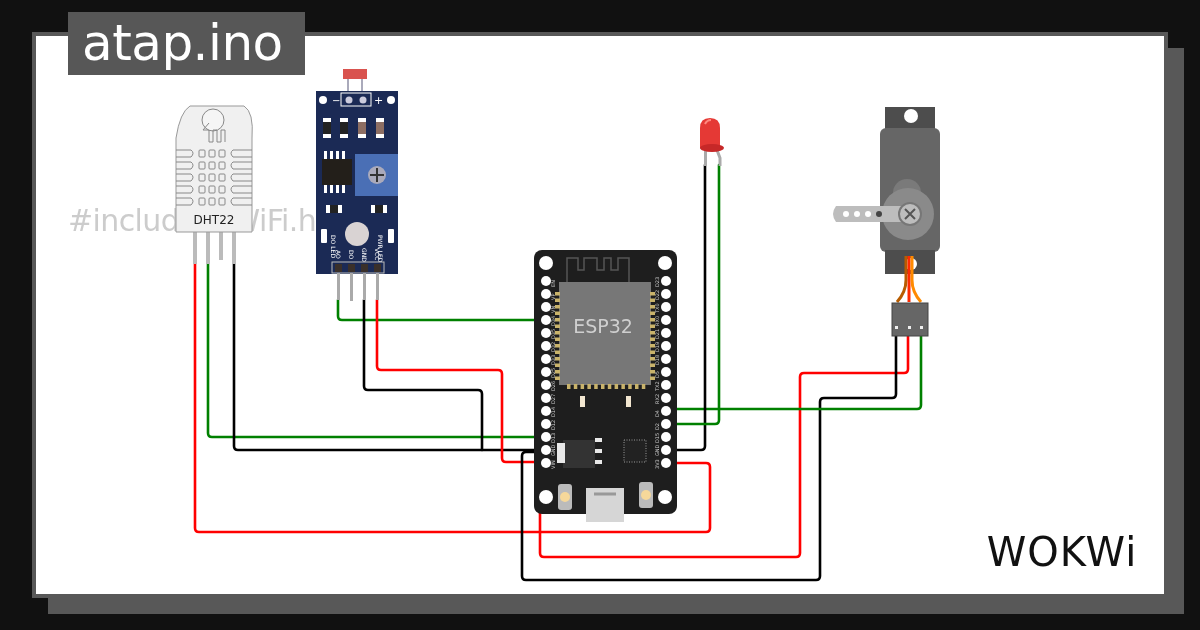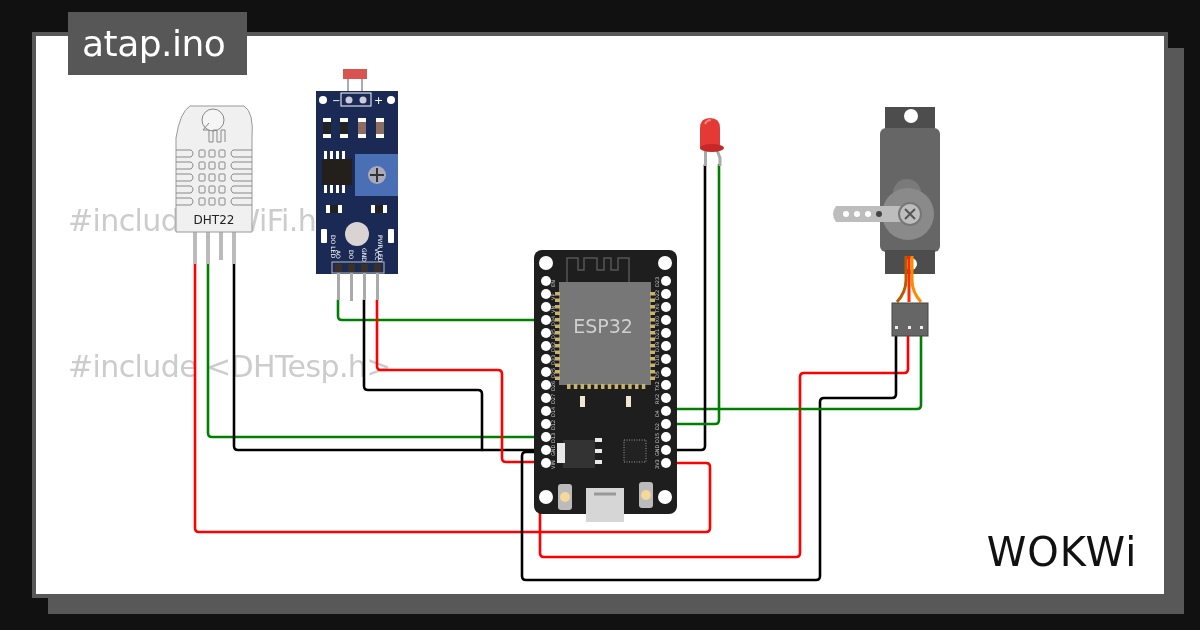--- a/index.html
+++ b/index.html
@@ -1,33 +1,32 @@
 <!DOCTYPE html>
 <html><head>
 <meta charset="utf-8">
 <style>
   html, body { margin:0; padding:0; }
   body { width:1200px; height:630px; background:#111111; position:relative; overflow:hidden; font-family:"DejaVu Sans", sans-serif; }
   .shadow { position:absolute; left:48px; top:48px; width:1136px; height:566px; background:#585858; }
   .card { position:absolute; left:32px; top:32px; width:1136px; height:566px; background:#585858; }
   .card-inner { position:absolute; left:4px; top:4px; width:1128px; height:558px; background:#ffffff; overflow:hidden; }
-  .title-tab { position:absolute; left:68px; top:12px; height:63px; padding:0 22px 0 14px; background:#575757; color:#ffffff; font-size:36px; line-height:63px; font-family:"DejaVu Sans", sans-serif; letter-spacing:-0.5px; }
+  .title-tab { position:absolute; left:68px; top:12px; height:63px; padding:0 22px 0 14px; background:#575757; color:#ffffff; font-size:50px; line-height:63px; font-family:"DejaVu Sans", sans-serif; letter-spacing:-0.5px; }
   .code { position:absolute; left:32px; top:64px; font-family:"DejaVu Sans", sans-serif; font-size:30px; color:#cccccc; line-height:48.5px; white-space:pre; letter-spacing:-0.6px; }
   .code div { height:48.5px; }
   svg.diagram { position:absolute; left:0; top:0; }
 </style>
 </head>
 <body>
 
 <div class="shadow"></div>
 <div class="card">
   <div class="card-inner">
     <div class="code">
       <div>#include &lt;WiFi.h&gt;</div>
-      <div>#include &lt;DHTesp.h&gt;</div>
       
       
       
       
       
       
       
       
     </div>
   </div>

